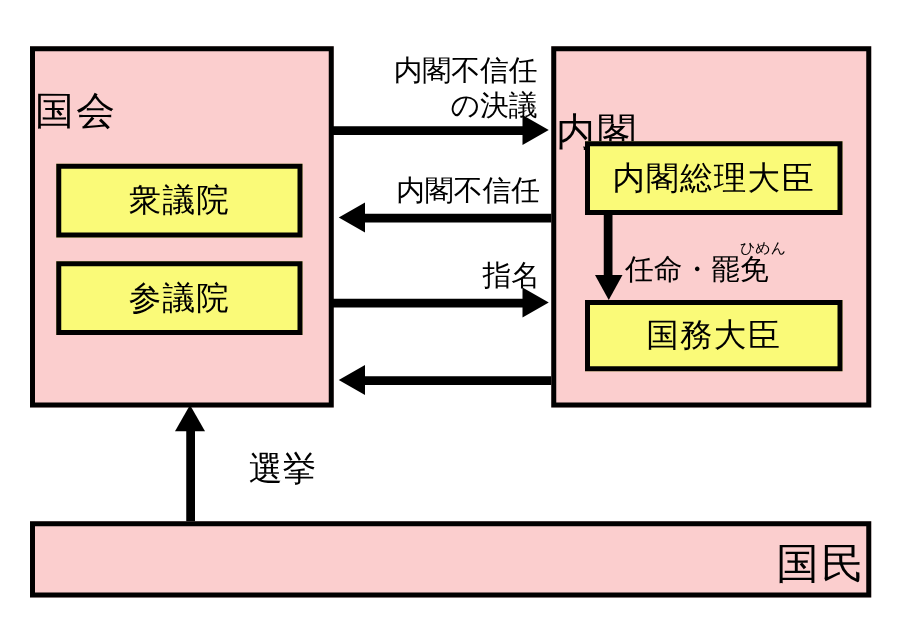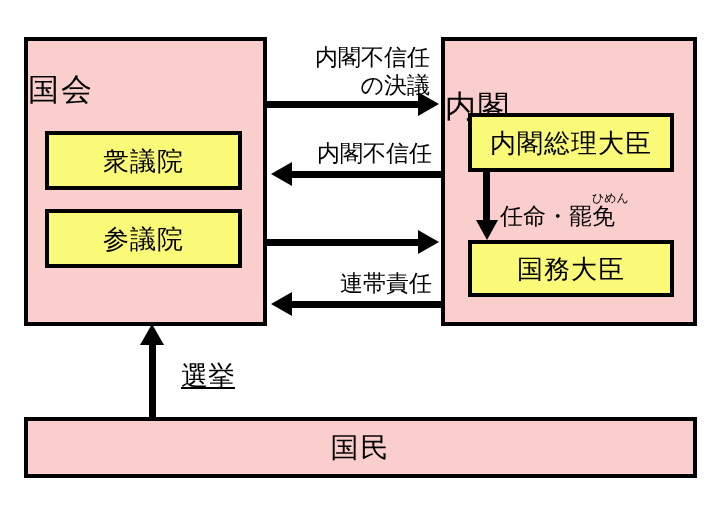--- a/index.html
+++ b/index.html
@@ -48,22 +48,22 @@
     font-size: 26px;
     line-height: 1;
     color: #000000;
     letter-spacing: 1px;
     white-space: nowrap;
   }
 
   .wide-label {
     position: absolute;
     width: 100%;
-    text-align: center;
-    font-size: 28px;
+    text-align: right;
+    font-size: 34px;
     line-height: 1;
     color: #000000;
     letter-spacing: 2px;
   }
 
   
   .h-line {
     position: absolute;
     height: 7px;
     background: #000000;
@@ -105,21 +105,21 @@
   
   .edge-caption {
     position: absolute;
     font-size: 23px;
     line-height: 28px;
     color: #000000;
     white-space: pre-line;
     text-align: right;
     letter-spacing: 0px;
   }
-  .edge-caption.left-aligned { text-align: center; text-decoration: underline; }
+  .edge-caption.left-aligned { text-align: right; }
 
   .ruby-wrap {
     position: absolute;
     font-size: 23px;
     line-height: 1;
     color: #000000;
     white-space: nowrap;
   }
   .ruby-furigana {
     position: absolute;
@@ -172,22 +172,22 @@
   <div class="arrow-right" style="left:418px; top:92px;"></div>
   <div class="edge-caption" style="left:280px; top:43px; width:150px;">内閣不信任
 の決議</div>
 
   <div class="h-line" style="left:292px; top:171px; width:149px;"></div>
   <div class="arrow-left" style="left:271px; top:162px;"></div>
   <div class="edge-caption" style="left:280px; top:139px; width:152px;">内閣不信任</div>
 
   <div class="h-line" style="left:266px; top:239px; width:155px;"></div>
   <div class="arrow-right" style="left:418px; top:230px;"></div>
+  <div class="edge-caption" style="left:280px; top:207px; width:152px;">指名</div>
 
   <div class="h-line" style="left:292px; top:301px; width:149px;"></div>
   <div class="arrow-left" style="left:271px; top:292px;"></div>
-  <div class="edge-caption" style="left:280px; top:269px; width:152px;">連帯責任</div>
 
   <div class="v-line" style="left:149px; top:341px; height:76px;"></div>
   <div class="arrow-up" style="left:140px; top:324px;"></div>
   <div class="edge-caption left-aligned" style="left:163px; top:362px; width:90px; font-size:27px;">選挙</div>
 
 </div>
 
 </body></html>

